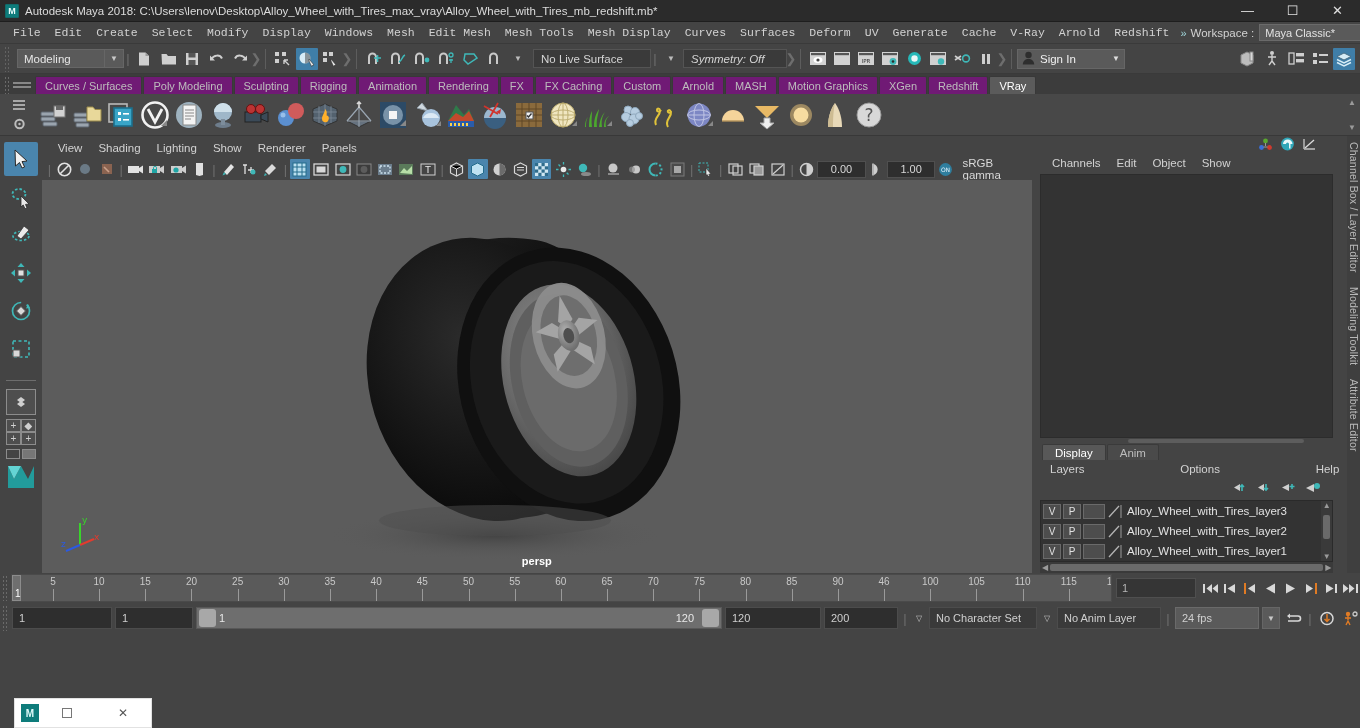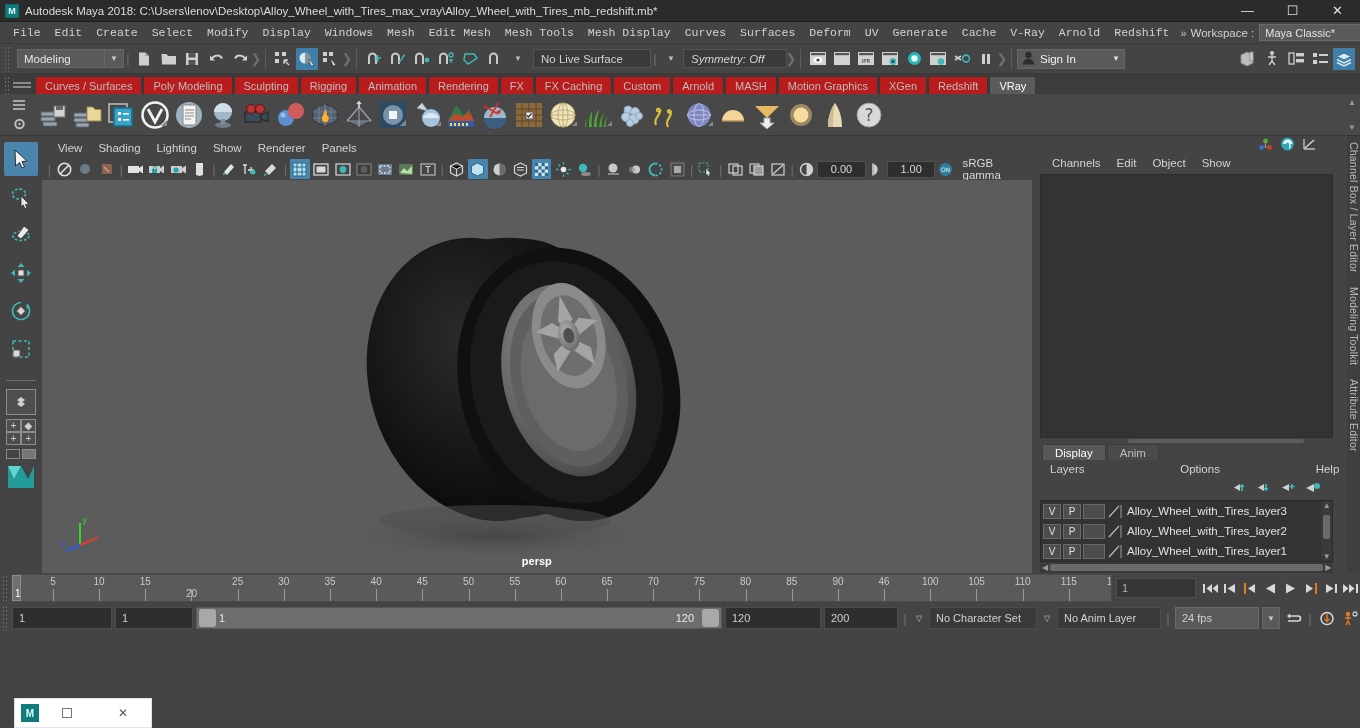--- a/index.html
+++ b/index.html
@@ -78,21 +78,21 @@
     padding:0 4px;min-width:108px;font-size:11.5px;color:#f0f0f0;
   }
 
   
   .shelftabs { height:20px;background:#3c3c3c;display:flex;align-items:flex-end;padding-left:4px; }
   .shelf-grip { width:7px;height:18px;background-image:radial-gradient(#6a6a6a 1px,transparent 1px);background-size:3px 4px; }
   .shelf-handle{ width:18px;height:10px;margin:0 4px 4px 2px; display:flex;flex-direction:column;justify-content:center;gap:2px;}
   .shelf-handle i{display:block;height:2px;background:#888;}
   .shelf-tab {
     height:18px;line-height:18px;padding:0 9px;font-size:11px;color:#bdbdbd;
-    background:#b91c1c;border:1px solid #383838;border-bottom:none;margin-right:1px;
+    background:#701a75;border:1px solid #383838;border-bottom:none;margin-right:1px;
     border-radius:2px 2px 0 0;white-space:nowrap;
   }
   .shelf-tab.active { background:#5b5b5b;color:#ffffff; }
 
   
   .shelfbar { height:42px;background:#484848;display:flex;align-items:center;padding-left:2px;
               border-bottom:1px solid #383838; position:relative; }
   .shelf-side { width:34px;height:42px;display:flex;flex-direction:column;align-items:center;justify-content:center;gap:6px;}
   .shelf-icon { width:32px;height:32px;margin:0 1px;position:relative; }
   .shelf-scroll{position:absolute;right:2px;top:4px;width:12px;height:34px;display:flex;flex-direction:column;
@@ -1225,21 +1225,21 @@
       <div class="tl-cursor">
           <span>1</span>
         </div>
     <div class="tl-tick" style="left: calc(3.36134% + 4px);"></div>
         <div class="tl-label" style="left: calc(3.36134% + 4px);">5</div>
         <div class="tl-tick" style="left: calc(7.56303% + 4px);"></div>
         <div class="tl-label" style="left: calc(7.56303% + 4px);">10</div>
         <div class="tl-tick" style="left: calc(11.7647% + 4px);"></div>
         <div class="tl-label" style="left: calc(11.7647% + 4px);">15</div>
         <div class="tl-tick" style="left: calc(15.9664% + 4px);"></div>
-        <div class="tl-label" style="left: calc(15.9664% + 4px); margin-top: 12px;">20</div>
+        <div class="tl-label" style="left: calc(15.9664% + 4px);">20</div>
         <div class="tl-tick" style="left: calc(20.1681% + 4px);"></div>
         <div class="tl-label" style="left: calc(20.1681% + 4px);">25</div>
         <div class="tl-tick" style="left: calc(24.3697% + 4px);"></div>
         <div class="tl-label" style="left: calc(24.3697% + 4px);">30</div>
         <div class="tl-tick" style="left: calc(28.5714% + 4px);"></div>
         <div class="tl-label" style="left: calc(28.5714% + 4px);">35</div>
         <div class="tl-tick" style="left: calc(32.7731% + 4px);"></div>
         <div class="tl-label" style="left: calc(32.7731% + 4px);">40</div>
         <div class="tl-tick" style="left: calc(36.9748% + 4px);"></div>
         <div class="tl-label" style="left: calc(36.9748% + 4px);">45</div>

